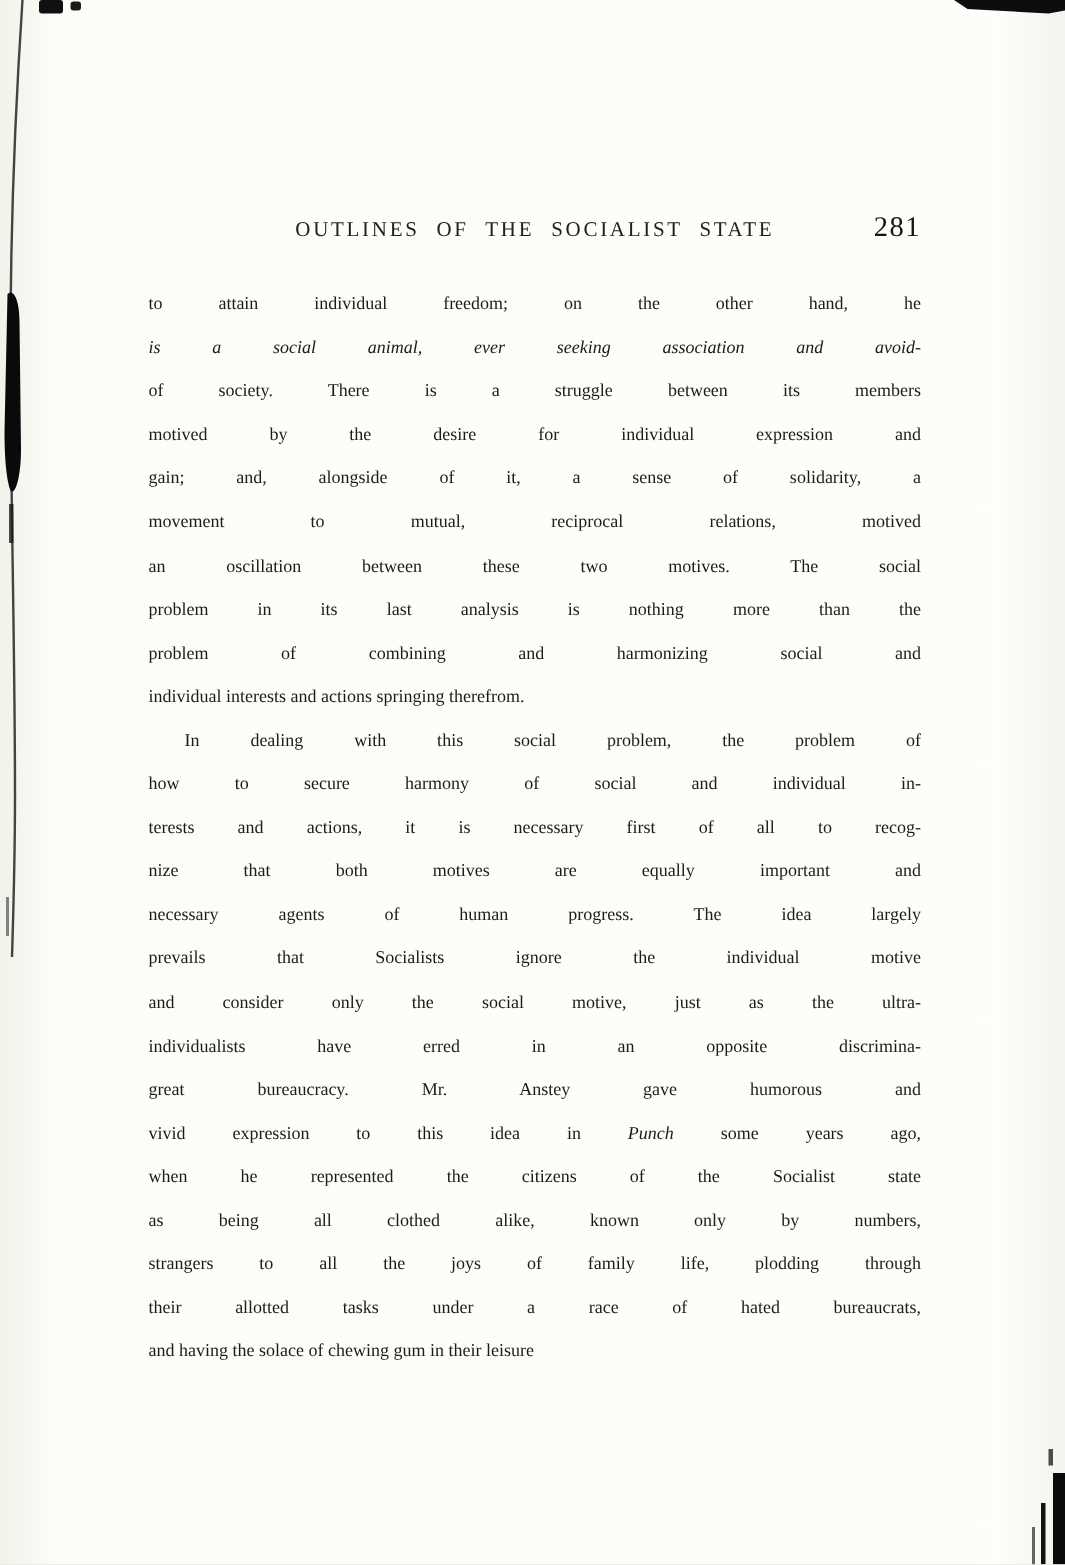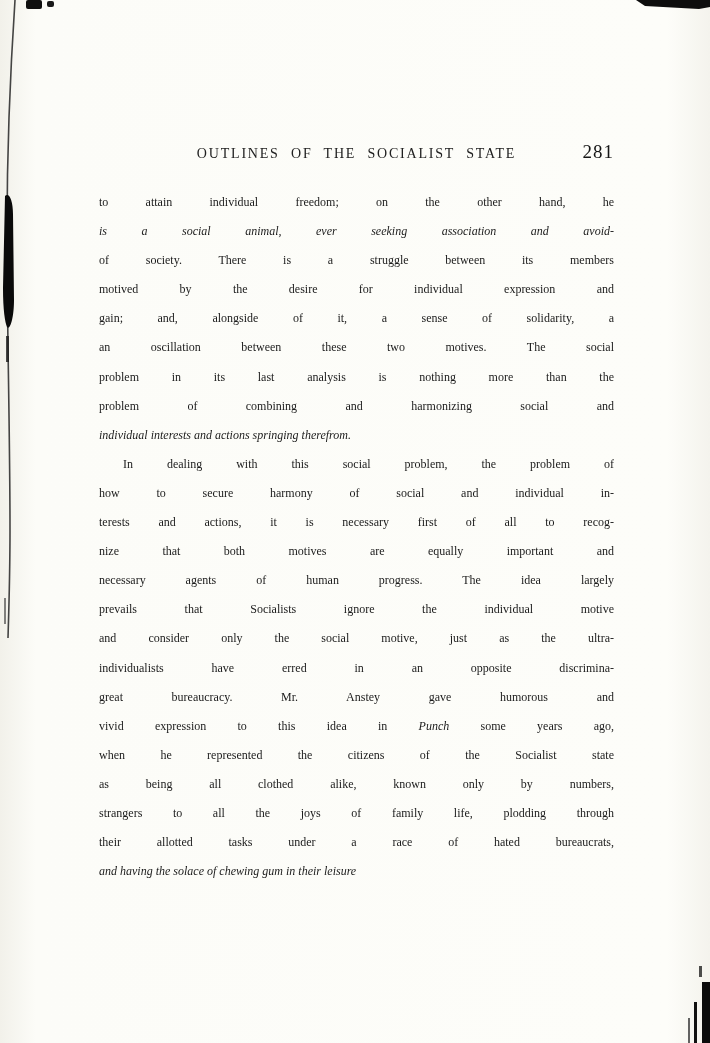--- a/index.html
+++ b/index.html
@@ -25,21 +25,21 @@
     position:absolute; right:0; top:-5px;
     font-size:19px; letter-spacing:1px; color:#161616;
   }
   .line {
     font-size:12px;
     line-height:29.1px;
     text-align:justify;
     text-align-last:justify;
     color:#1b1b1b;
   }
-  .line.par-last { text-align-last:left;font-style:italic; }
+  .line.par-last { text-align-last:left; }
   .line.indent { text-indent:24px; }
   .italic { font-style:italic; }
 </style>
 </head>
 <body>
 
 <div class="scan-page">
 
   <svg class="artifacts" width="710" height="1043" viewBox="0 0 710 1043" aria-hidden="true">
 
@@ -66,20 +66,21 @@
       <span class="header-title">OUTLINES OF THE SOCIALIST STATE</span>
       <span class="page-number">281</span>
     </div>
 
     <div>
       <div class="line">to attain individual freedom; on the other hand, he</div>
       <div class="line italic">is a social animal, ever seeking association and avoid-</div>
       <div class="line">of society. There is a struggle between its members</div>
       <div class="line">motived by the desire for individual expression and</div>
       <div class="line">gain; and, alongside of it, a sense of solidarity, a</div>
+      <div class="line">movement to mutual, reciprocal relations, motived</div>
       <div class="line">an oscillation between these two motives. The social</div>
       <div class="line">problem in its last analysis is nothing more than the</div>
       <div class="line">problem of combining and harmonizing social and</div>
       <div class="line par-last">individual interests and actions springing therefrom.</div>
     </div>
 
     <div>
       <div class="line indent">In dealing with this social problem, the problem of</div>
       <div class="line">how to secure harmony of social and individual in-</div>
       <div class="line">terests and actions, it is necessary first of all to recog-</div>

